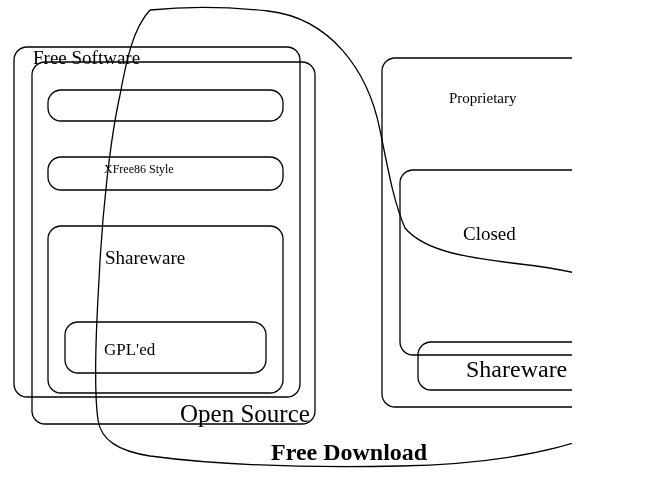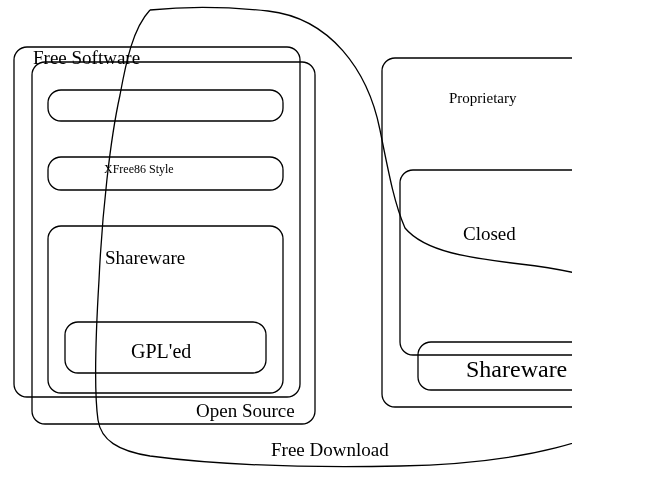--- a/index.html
+++ b/index.html
@@ -26,26 +26,26 @@
     position: absolute;
     color: #000000;
     font-family: "Liberation Serif", "DejaVu Serif", serif;
     white-space: nowrap;
     line-height: 1;
   }
   .lbl-free-software { left: 33px;  top: 48px;  font-size: 19px; }
   .lbl-public-domain { left: 105px; top: 96px;  font-size: 19px; }
   .lbl-xfree86       { left: 104px; top: 163px; font-size: 12px; }
   .lbl-copylefted    { left: 105px; top: 248px; font-size: 19px; }
-  .lbl-gpled         { left: 104px; top: 341px; font-size: 20px; margin-left: 27px; }
-  .lbl-open-source   { left: 180px; top: 401px; font-size: 19px; margin-left: 16px; }
+  .lbl-gpled         { left: 104px; top: 341px; font-size: 17px; }
+  .lbl-open-source   { left: 180px; top: 401px; font-size: 25px; }
   .lbl-proprietary   { left: 449px; top: 91px;  font-size: 15px; }
   .lbl-closed        { left: 463px; top: 224px; font-size: 19px; }
   .lbl-shareware     { left: 466px; top: 357px; font-size: 24px; }
-  .lbl-free-download { left: 271px; top: 440px; font-size: 19px; }
+  .lbl-free-download { left: 271px; top: 440px; font-size: 24px; font-weight: bold; }
 </style>
 </head>
 <body>
 
 <div id="canvas">
 
   <svg id="diagram-svg" viewBox="0 0 670 478">
 
     <rect x="14" y="47" width="286" height="350" rx="13" ry="13" fill="none" stroke="#000000" stroke-width="1.3"></rect>
 

